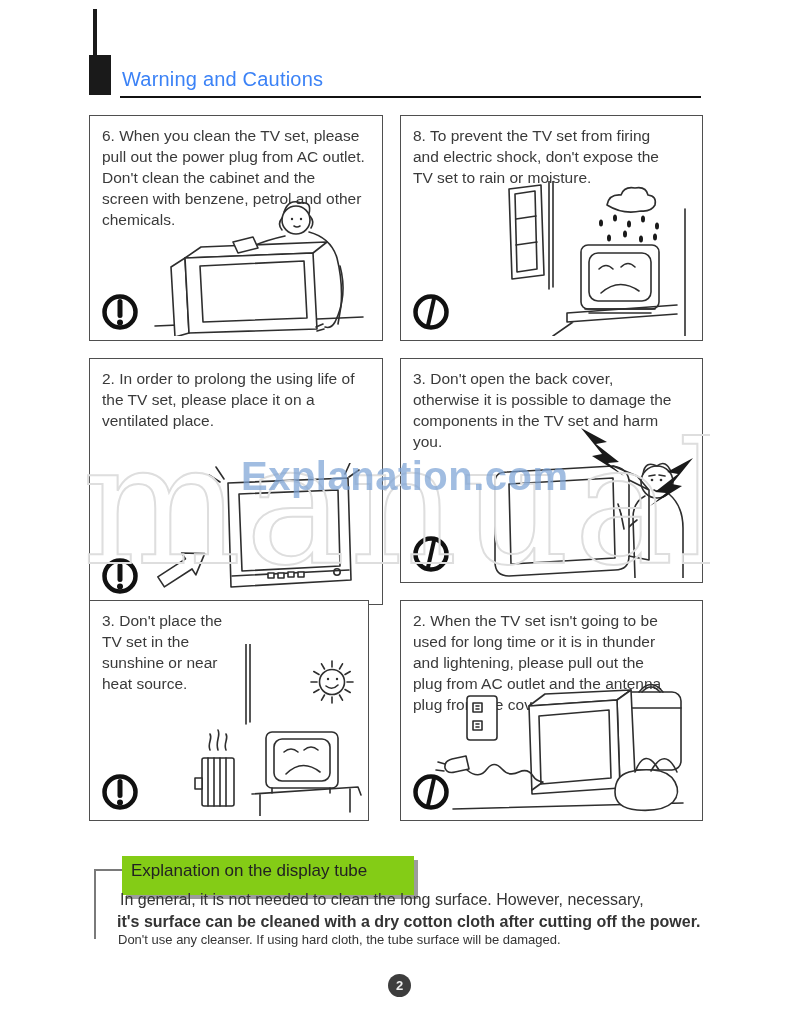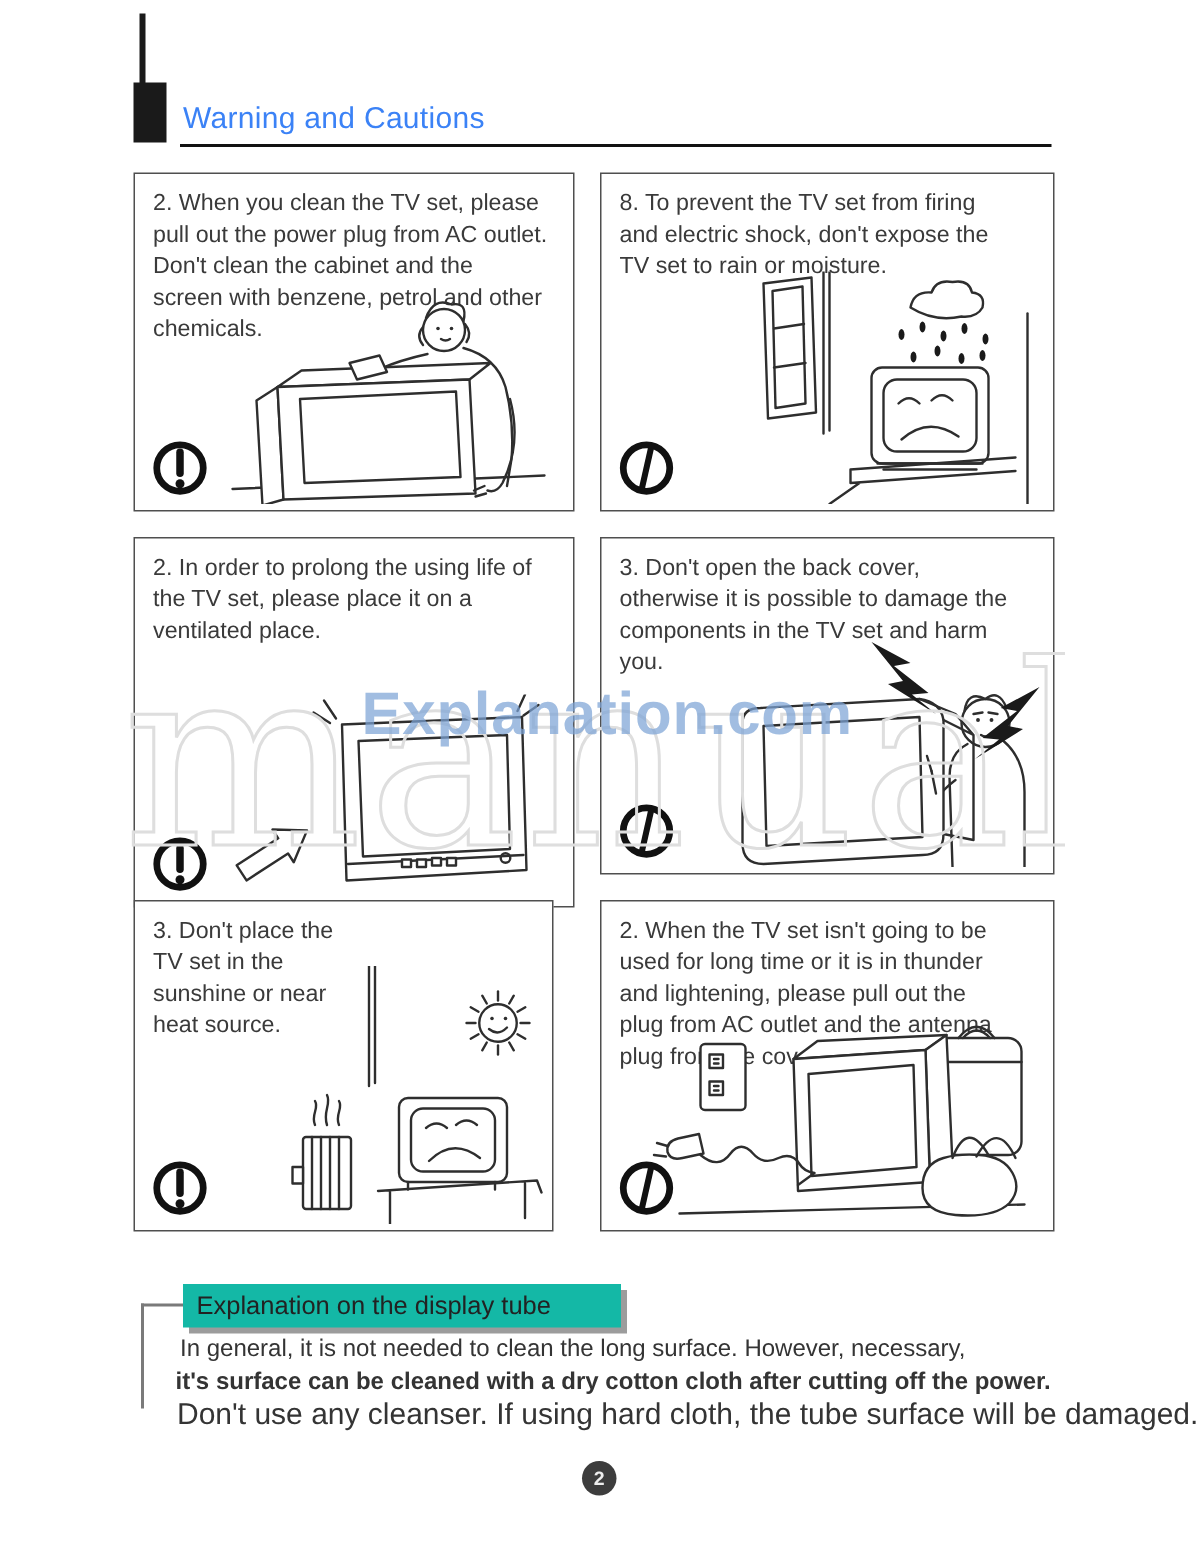--- a/index.html
+++ b/index.html
@@ -24,40 +24,40 @@
   .illus .dot{fill:#2e2e2e;stroke:none;}
   
   .wm-outline{left:82px;top:430px;width:628px;height:170px;overflow:hidden;pointer-events:none;
       font-family:"DejaVu Serif",serif;font-size:168px;line-height:150px;letter-spacing:4px;
       color:transparent;-webkit-text-stroke:2px #dedede;z-index:6;}
   .wm-brand{left:241px;top:454px;font-size:40px;font-weight:bold;letter-spacing:.5px;
       color:rgba(125,163,214,0.72);pointer-events:none;z-index:7;}
   
   .bracket-v{left:94px;top:869px;width:2px;height:70px;background:#7a7a7a;}
   .bracket-h{left:94px;top:869px;width:28px;height:2px;background:#7a7a7a;}
-  .expl-box{left:122px;top:856px;width:292px;height:29px;background:#14b8a6;
+  .expl-box{left:122px;top:856px;width:292px;height:39px;background:#84cc16;
             box-shadow:4px 4px 0 0 #9c9c9c;}
   .expl-heading{font-size:17px;line-height:29px;padding-left:9px;color:#222;}
   .expl-line1{left:120px;top:891px;font-size:16px;color:#343434;}
   .expl-line2{left:117px;top:913px;font-size:16px;color:#343434;font-weight:bold;}
-  .expl-line3{left:118px;top:932px;font-size:20px;color:#343434;}
+  .expl-line3{left:118px;top:932px;font-size:13px;color:#343434;}
   
   .page-badge{left:388px;top:974px;width:23px;height:23px;border-radius:50%;background:#3d3d3d;
       color:#eee;font-size:13px;font-weight:bold;text-align:center;line-height:23px;}
 </style>
 </head>
 <body>
 
 <div class="abs mark-thin"></div>
 <div class="abs mark-thick"></div>
 <div class="abs page-title">Warning and Cautions</div>
 <div class="abs title-rule"></div>
 
 <div class="panel" style="left:89px;top:115px;width:294px;height:226px">
-  <div class="panel-text">2. When you clean the TV set, please
+  <div class="panel-text">6. When you clean the TV set, please
 pull out the power plug from AC outlet.
 Don't clean the cabinet and the
 screen with benzene, petrol and other
 chemicals.</div>
   <svg class="warn-icon" viewBox="0 0 38 38">
     <circle cx="19" cy="19" r="15.5" fill="none" stroke="#111" stroke-width="4.5"></circle>
     <line x1="19" y1="8.5" x2="19" y2="22.5" stroke="#111" stroke-width="5" stroke-linecap="round"></line>
     <circle cx="19" cy="29.5" r="3" fill="#111"></circle>
   </svg>
   <svg class="illus" style="left:55px;bottom:4px;width:225px;height:140px" viewBox="0 0 225 140">

